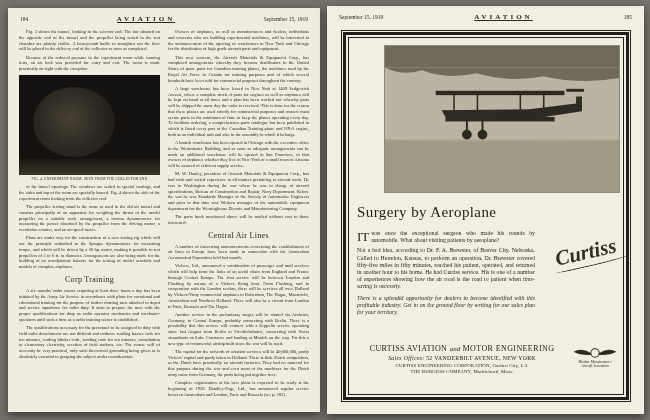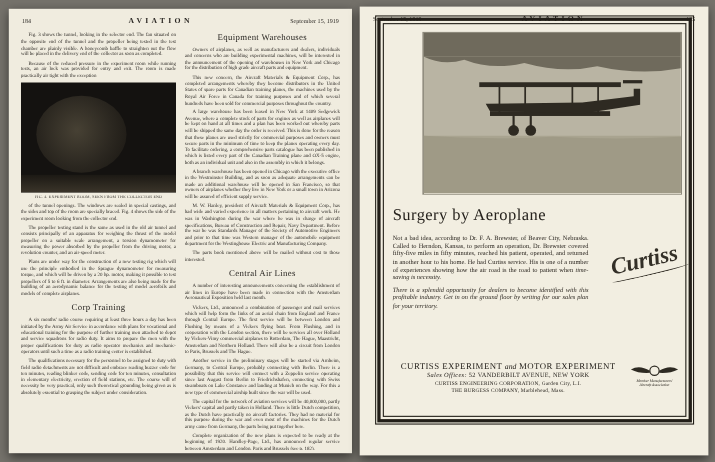--- a/index.html
+++ b/index.html
@@ -18,21 +18,21 @@
     overflow:hidden;
   }
   .page-left  { left:8px;  top:8px; width:312px; height:404px; }
   .page-right { left:327px; top:6px; width:317px; height:408px; background:#f2eee1; }
 
   .pg-header {
     display:flex; justify-content:space-between; align-items:baseline;
     padding:7px 12px 2px 12px;
     font-size:5.5px;
   }
-  .pg-title { font-size:7px; letter-spacing:3px; font-weight:bold; }
+  .pg-title { font-size:7px; letter-spacing:3px; font-weight:bold;text-decoration:underline; }
 
   
   .cols { display:flex; gap:8px; padding:4px 11px 0 11px; height:384px; overflow:hidden; }
   .col {
     flex:1;
     font-size:4.5px;
     line-height:1.28;
     text-align:justify;
     overflow:hidden;
   }
@@ -62,21 +62,21 @@
     background:linear-gradient(#1c1914, #3b352a);
   }
   .fig-caption {
     font-size:3.6px;
     text-align:center;
     letter-spacing:.2px;
     margin-bottom:3px;
   }
 
   
-  .ad { position:absolute; left:16px; top:10px; width:286px; height:368px; }
+  .ad { position:absolute; left:16px; top:26px; width:286px; height:368px; }
   .ad-frame { position:absolute; inset:0; border:3px solid #221e18; }
   .ad-frame::before { content:""; position:absolute; inset:2px; border:1px solid #221e18; }
   .ad-frame::after  { content:""; position:absolute; inset:-5px; border:1px solid #221e18; }
   .ad-content { position:absolute; inset:6px; }
 
   .ad-photo {
     position:absolute; left:36px; top:8px; right:4px; height:146px;
     overflow:hidden;
     box-shadow:0 0 0 1px #8d897b;
   }
@@ -160,21 +160,20 @@
         <div class="fig-caption">FIG. 4.  EXPERIMENT ROOM, SEEN FROM THE COLLECTOR END</div>
         <p>of the tunnel openings. The windows are sealed in special castings, and the sides and top of the room are specially braced. Fig. 4 shows the side of the experiment room looking from the collector end.</p>
         <p>The propeller testing stand is the same as used in the old air tunnel and consists principally of an apparatus for weighing the thrust of the model propeller on a suitable scale arrangement, a torsion dynamometer for measuring the power absorbed by the propeller from the driving motor, a revolution counter, and an air-speed meter.</p>
         <p>Plans are under way for the construction of a new testing rig which will use the principle embodied in the Sprague dynamometer for measuring torque, and which will be driven by a 20 hp. motor, making it possible to test propellers of 5 to 6 ft. in diameter. Arrangements are also being made for the building of an aerodynamic balance for the testing of model aerofoils and models of complete airplanes.</p>
         <h3 class="sec-heading">Corp Training</h3>
         <p>A six months' radio course requiring at least three hours a day has been initiated by the Army Air Service in accordance with plans for vocational and educational training for the purpose of further training men attached to depot and service squadrons for radio duty. It aims to prepare the men with the proper qualifications for duty as radio operator mechanics and mechanic-operators until such a time as a radio training center is established.</p>
         <p>The qualifications necessary for the personnel to be assigned to duty with field radio detachments are not difficult and embrace reading buzzer code for ten minutes, reading blinker code, sending code for ten minutes, consultation in elementary electricity, erection of field stations, etc. The course will of necessity be very practical, only such theoretical grounding being given as is absolutely essential to grasping the subject under consideration.</p>
       </div>
 
       <div class="col">
-        <h3 class="sec-heading" style="margin-top:0">Equipment Warehouses</h3>
         <p>Owners of airplanes, as well as manufacturers and dealers, individuals and concerns who are building experimental machines, will be interested in the announcement of the opening of warehouses in New York and Chicago for the distribution of high grade aircraft parts and equipment.</p>
         <p>This new concern, the Aircraft Materials &amp; Equipment Corp., has completed arrangements whereby they become distributors in the United States of spare parts for Canadian training planes, the machines used by the Royal Air Force in Canada for training purposes and of which several hundreds have been sold for commercial purposes throughout the country.</p>
         <p>A large warehouse has been leased in New York at 1409 Sedgewick Avenue, where a complete stock of parts for engines as well as airplanes will be kept on hand at all times and a plan has been worked out whereby parts will be shipped the same day the order is received. This is done for the reason that these planes are used strictly for commercial purposes and owners must secure parts in the minimum of time to keep the planes operating every day. To facilitate ordering, a comprehensive parts catalogue has been published in which is listed every part of the Canadian Training plane and OX-5 engine, both as an individual unit and also in the assembly in which it belongs.</p>
         <p>A branch warehouse has been opened in Chicago with the executive office in the Westminster Building, and as soon as adequate arrangements can be made an additional warehouse will be opened in San Francisco, so that owners of airplanes whether they live in New York or a small town in Arizona will be assured of efficient supply service.</p>
         <p>M. W. Hanley, president of Aircraft Materials &amp; Equipment Corp., has had wide and varied experience in all matters pertaining to aircraft work. He was in Washington during the war where he was in charge of aircraft specifications, Bureau of Construction and Repair, Navy Department. Before the war he was Standards Manager of the Society of Automotive Engineers and prior to that time was Western manager of the automobile equipment department for the Westinghouse Electric and Manufacturing Company.</p>
         <p>The parts book mentioned above will be mailed without cost to those interested.</p>
         <h3 class="sec-heading">Central Air Lines</h3>
         <p>A number of interesting announcements concerning the establishment of air lines in Europe have been made in connection with the Amsterdam Aeronautical Exposition held last month.</p>
         <p>Vickers, Ltd., announced a combination of passenger and mail services which will help form the links of an aerial chain from England and France through Central Europe. The first service will be between London and Flushing by means of a Vickers flying boat. From Flushing, and in cooperation with the London section, there will be services all over Holland by Vickers-Vimy commercial airplanes to Rotterdam, The Hague, Maastricht, Amsterdam and Northern Holland. There will also be a circuit from London to Paris, Brussels and The Hague.</p>
         <p>Another service in the preliminary stages will be started via Arnheim, Germany, to Central Europe, probably connecting with Berlin. There is a possibility that this service will connect with a Zeppelin service operating since last August from Berlin to Friedrichshafen, connecting with Swiss steamboats on Lake Constance and landing at Munich on the way. For this a new type of commercial airship built since the war will be used.</p>
@@ -216,36 +215,40 @@
               <rect x="83" y="77" width="2" height="12"></rect>
               <rect x="99" y="77" width="2" height="12"></rect>
             </g>
           </svg>
         </div>
 
         <h2 class="ad-headline">Surgery by Aeroplane</h2>
 
         <div class="ad-body">
           <p>
+            <span class="dropcap">IT</span>
+            <span>was once the exceptional surgeon who made his rounds by automobile. What about visiting patients by aeroplane?</span>
+          </p>
+          <p>
             <span>Not a bad idea, according to Dr. F. A. Brewster, of Beaver City, Nebraska. Called to Herndon, Kansas, to perform an operation, Dr. Brewster covered fifty-five miles in fifty minutes, reached his patient, operated, and returned in another hour to his home. He had Curtiss service. His is one of a number of experiences showing how the air road is the road to patient when </span>
             <span class="emph">time-saving is necessity.</span>
           </p>
           <p class="dealer-note">There is a splendid opportunity for dealers to become identified with this profitable industry. Get in on the ground floor by writing for our sales plan for your territory.</p>
         </div>
 
         <div class="ad-logo">
           <span>Curtiss</span>
           <span class="flourish"></span>
         </div>
 
         <div class="ad-company">
           <div class="company-main">
-            <span>CURTISS EXPERIMENT</span>
+            <span>CURTISS AVIATION</span>
             <span class="amp">and</span>
-            <span>MOTOR EXPERIMENT</span>
+            <span>MOTOR ENGINEERING</span>
           </div>
           <div class="sales-line">
             <span class="lbl">Sales Offices:</span>
             <span>52 VANDERBILT AVENUE, NEW YORK</span>
           </div>
           <div class="division">CURTISS ENGINEERING CORPORATION, Garden City, L.I.</div>
           <div class="division">THE BURGESS COMPANY, Marblehead, Mass.</div>
         </div>
 
         <div class="ad-badge">

